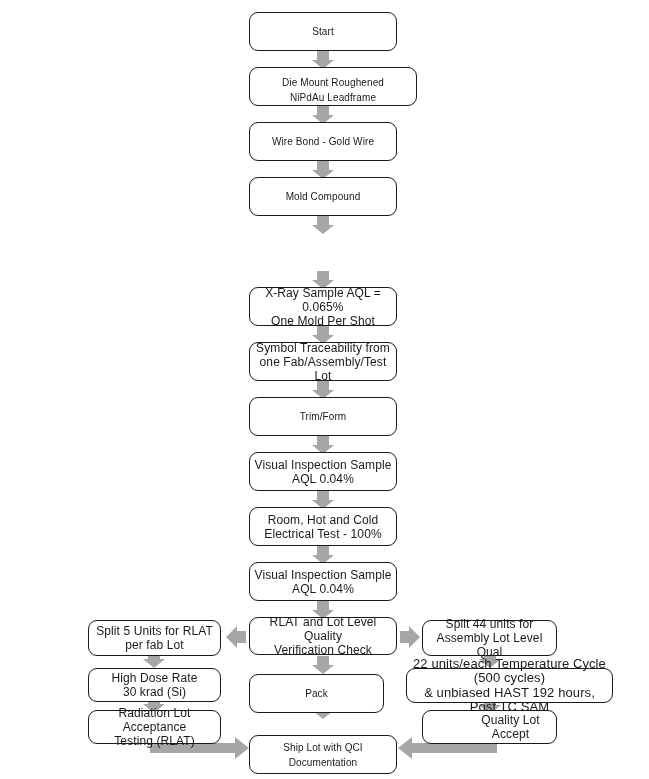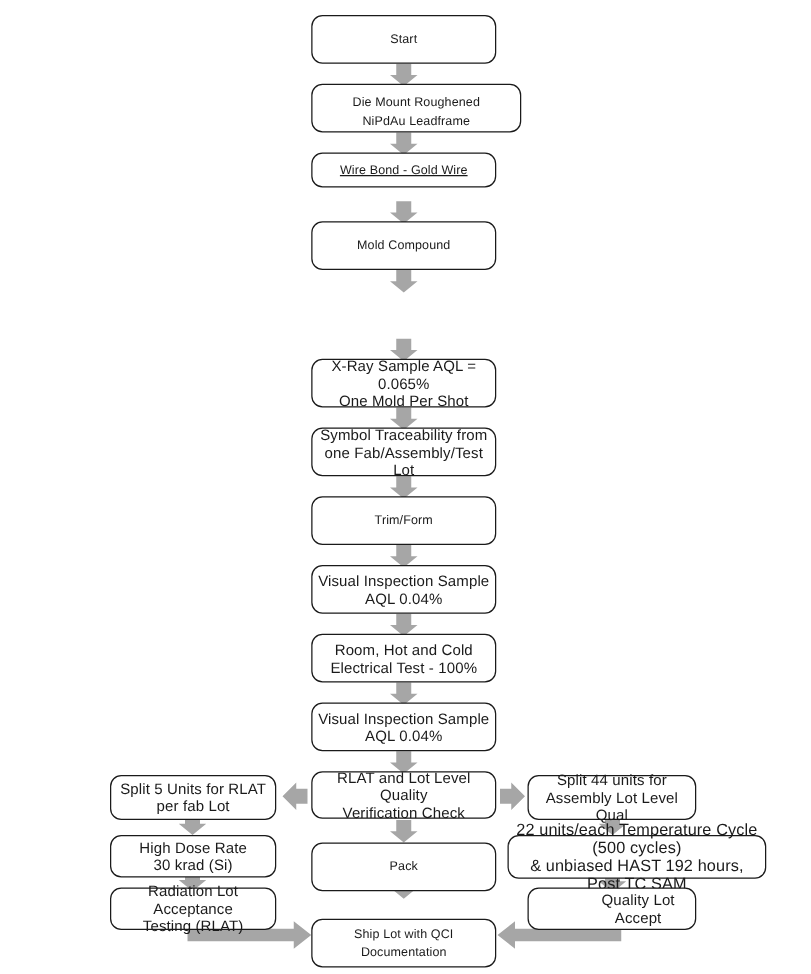--- a/index.html
+++ b/index.html
@@ -102,21 +102,21 @@
 
   <div class="node" style="left:249px; top:12px; width:148px; height:39px;">
     <span>Start</span>
   </div>
 
   <div class="node" style="left:249px; top:67px; width:168px; height:39px;align-items:flex-end;">
     <span>Die Mount Roughened
 NiPdAu Leadframe</span>
   </div>
 
-  <div class="node" style="left:249px; top:122px; width:148px; height:28px;text-decoration:underline;">
+  <div class="node" style="left:249px; top:122px; width:148px; height:39px;">
     <span>Wire Bond - Gold Wire</span>
   </div>
 
   <div class="node" style="left:249px; top:177px; width:148px; height:39px;">
     <span>Mold Compound</span>
   </div>
 
 
   <div class="node small" style="left:249px; top:287px; width:148px; height:39px;">
     <span>X-Ray Sample AQL = 0.065%
@@ -145,21 +145,21 @@
   <div class="node small" style="left:249px; top:562px; width:148px; height:39px;">
     <span>Visual Inspection Sample
 AQL 0.04%</span>
   </div>
 
   <div class="node small" style="left:249px; top:617px; width:148px; height:38px;">
     <span>RLAT and Lot Level Quality
 Verification Check</span>
   </div>
 
-  <div class="node" style="left:249px; top:674px; width:148px; height:39px;">
+  <div class="node" style="left:249px; top:674px; width:135px; height:39px;">
     <span>Pack</span>
   </div>
 
   <div class="node" style="left:249px; top:735px; width:148px; height:39px;">
     <span>Ship Lot with QCI
 Documentation</span>
   </div>
 
   <div class="node small" style="left:88px; top:620px; width:133px; height:36px;">
     <span>Split 5 Units for RLAT

